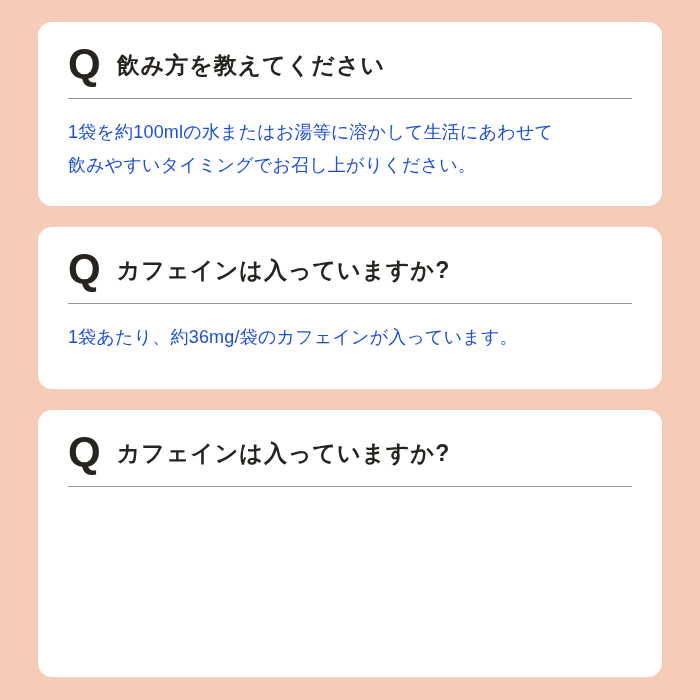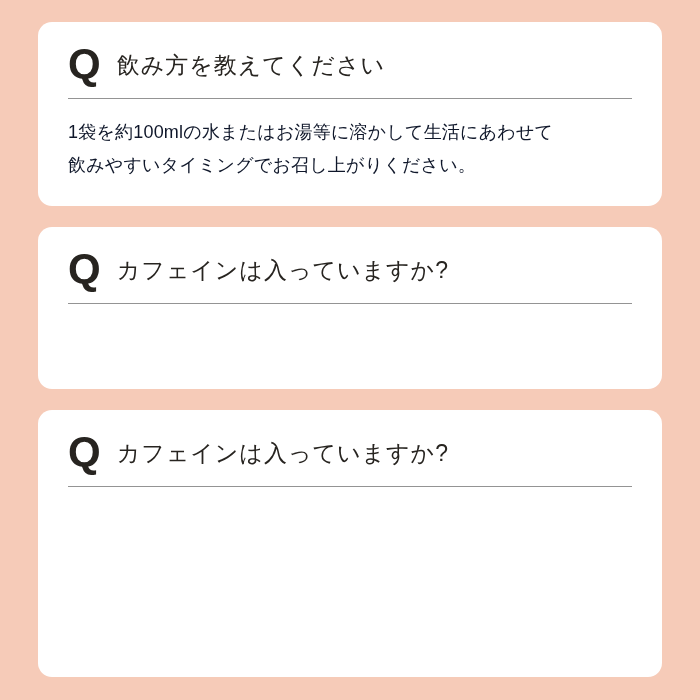--- a/index.html
+++ b/index.html
@@ -40,37 +40,37 @@
   }
   .q-letter {
     font-size: 42px;
     line-height: 44px;
     font-weight: 700;
     color: #272420;
     flex: 0 0 auto;
   }
   .q-text {
     font-size: 23px;
-    font-weight: 400;
+    font-weight: 700;
     letter-spacing: 1px;
     color: #272420;
     padding-top: 2px;
   }
   .divider {
     border: none;
     border-top: 1px solid #949494;
     height: 0;
     margin: 0;
   }
   .answer {
     margin-top: 17px;
     font-size: 18px;
     line-height: 33px;
     letter-spacing: 0.2px;
-    color: #0f172a;
+    color: #1d4ed8;
   }
   .answer-line {
     white-space: nowrap;
   }
 </style>
 </head>
 <body>
 
 <div class="page">
 
@@ -85,20 +85,23 @@
       <div class="answer-line">飲みやすいタイミングでお召し上がりください。</div>
     </div>
   </section>
 
   <section class="faq-card card-2">
     <div class="q-row">
       <span class="q-letter">Q</span>
       <span class="q-text">カフェインは入っていますか?</span>
     </div>
     <hr class="divider">
+    <div class="answer">
+      <div class="answer-line">1袋あたり、約36mg/袋のカフェインが入っています。</div>
+    </div>
   </section>
 
   <section class="faq-card card-3">
     <div class="q-row">
       <span class="q-letter">Q</span>
       <span class="q-text">カフェインは入っていますか?</span>
     </div>
     <hr class="divider">
     <div class="answer">
     </div>

